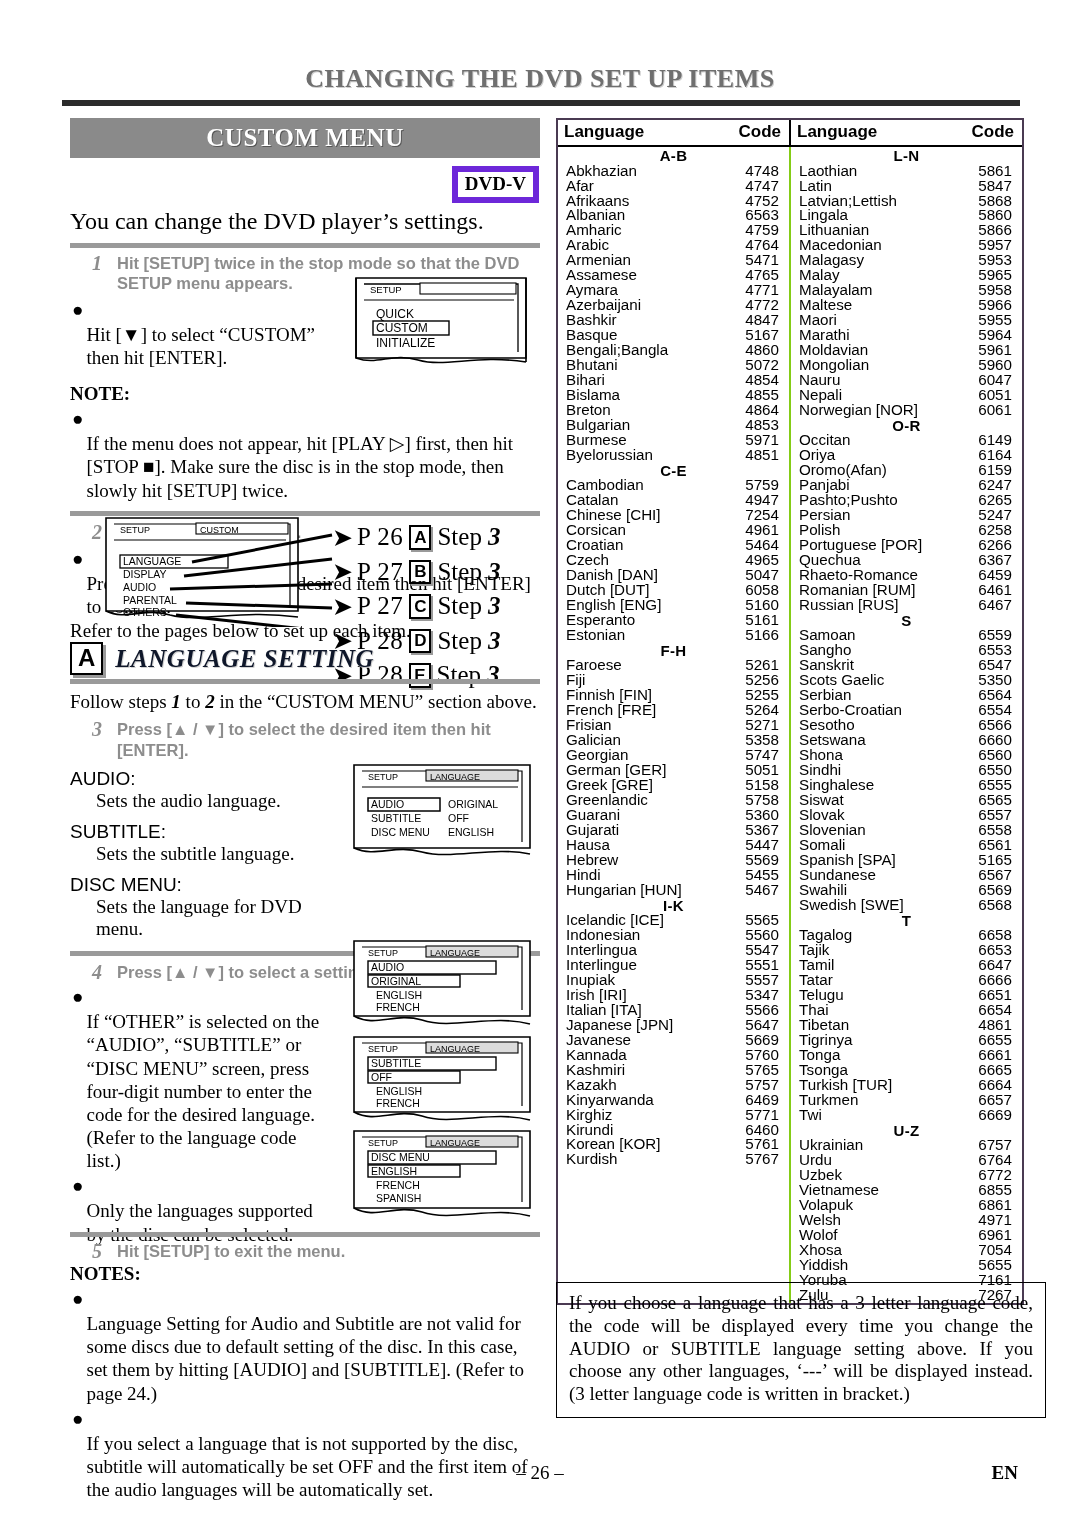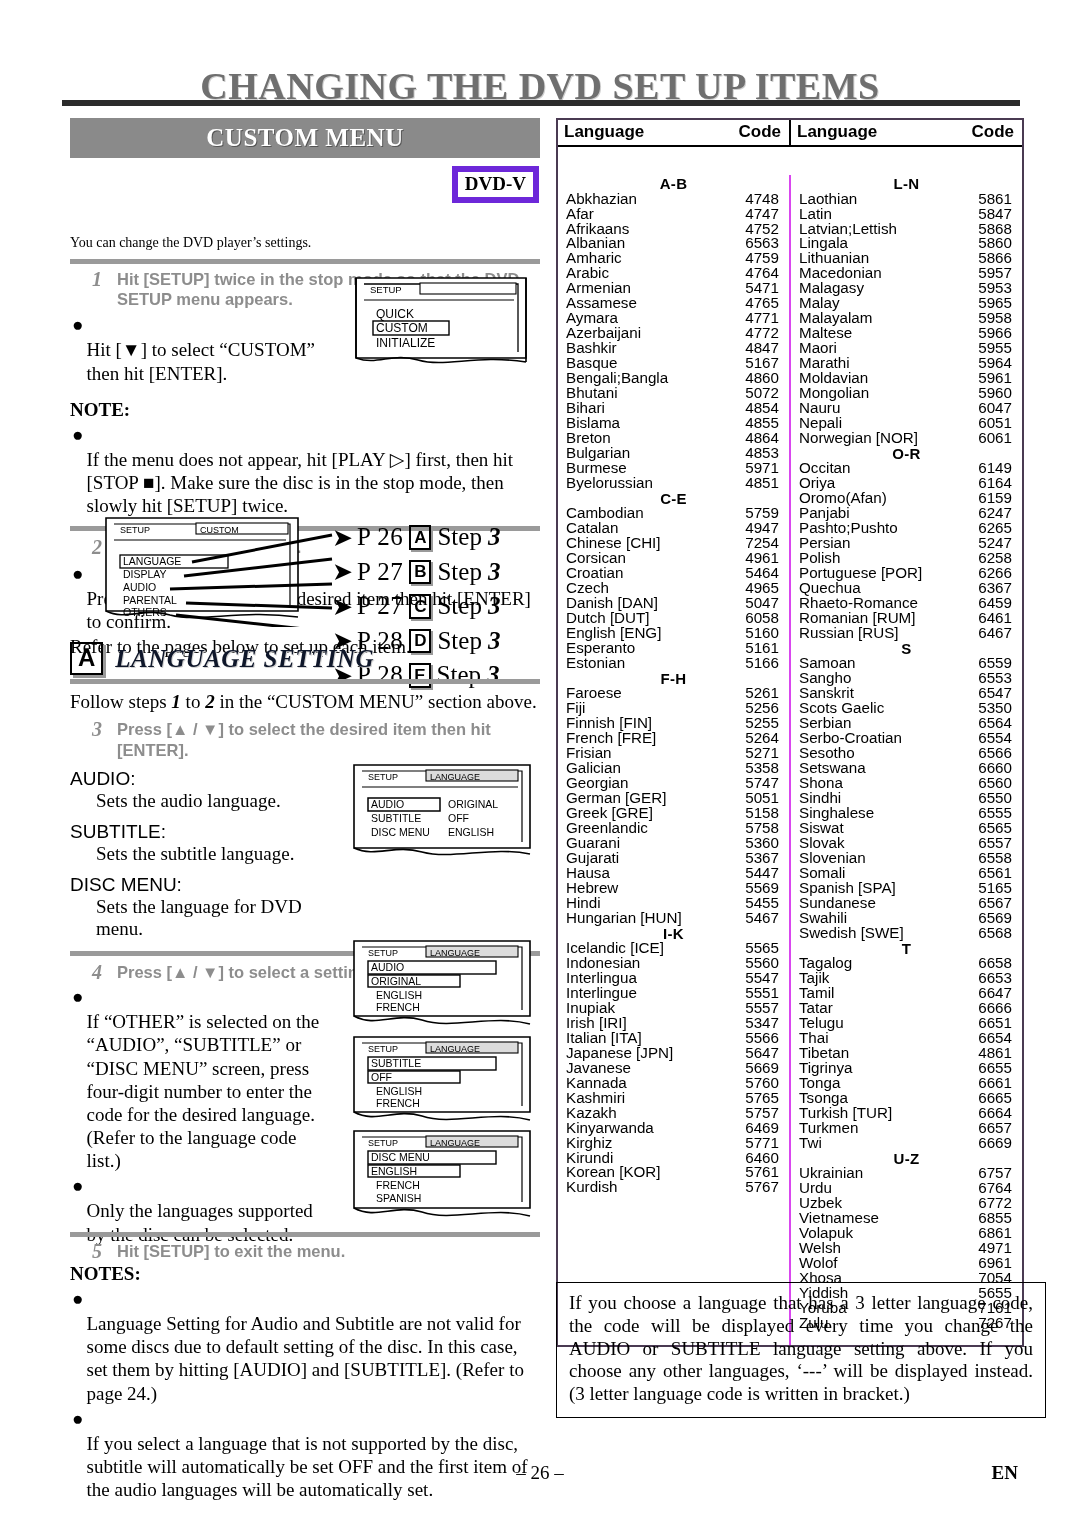--- a/index.html
+++ b/index.html
@@ -7,39 +7,39 @@
     width:1080px;height:1526px;background:#fff;
     font-family:"Liberation Serif",serif;color:#000;
     position:relative;overflow:hidden;
   }
   .page{position:absolute;left:0;top:0;width:1080px;height:1526px;}
 
   
   .title{
     position:absolute;left:60px;top:64px;width:960px;
     text-align:center;font-family:"Liberation Serif",serif;
-    font-weight:bold;font-size:38px;letter-spacing:.5px;
+    font-weight:bold;font-size:26px;letter-spacing:.5px;
     color:#6f6f6f;text-transform:uppercase;
     text-shadow:1px 1px 0 #cfcfcf;
   }
   .title-rule{position:absolute;left:62px;top:100px;width:958px;height:6px;background:#2b2b2b;}
 
   
   .left-col{position:absolute;left:70px;top:118px;width:470px;}
   .banner{
     height:40px;background:#8a8a8a;color:#fff;display:flex;
     align-items:center;justify-content:center;
     font-weight:bold;font-size:25px;letter-spacing:.5px;
     text-shadow:1px 1px 0 #555;
   }
   .dvdv{
     position:absolute;right:1px;top:48px;border:6px solid #6d28d9;
     padding:1px 7px 2px;font-weight:bold;font-size:19px;letter-spacing:0;
   }
-  .intro{margin-top:76px;font-size:14px;line-height:1.25;}
+  .intro{margin-top:48px;font-size:24px;line-height:1.25;}
 
   .hr-g{height:5px;background:#9a9a9a;margin:7px 0 5px;}
   .hr-g2{height:5px;background:#9a9a9a;margin:9px 0 6px;}
 
   .step{display:flex;gap:11px;color:#8d8d8d;font-family:"Liberation Sans",sans-serif;
         font-weight:bold;font-size:16.5px;line-height:1.24;margin-left:22px;}
   .step .num{font-family:"Liberation Serif",serif;font-style:italic;font-size:20px;font-weight:bold;
              line-height:1.05;min-width:14px;}
   .step .txt{max-width:420px;}
 
@@ -85,22 +85,22 @@
   
   .tbl{position:absolute;left:556px;top:118px;width:464px;border:2px solid #4a3a52;}
   .tbl .hdr{display:flex;border-bottom:2px solid #000;}
   .thead{
     flex:1;display:flex;justify-content:space-between;
     font-family:"Liberation Sans",sans-serif;font-weight:bold;font-size:17px;
     padding:2px 8px 3px 6px;
   }
   .thead.second{border-left:2px solid #000;}
   .tbody{display:flex;}
-  .tcol{flex:1;padding:1px 0 14px;margin-top:28px;}
-  .tcol.second{border-left:2px solid #d946ef;}
+  .tcol{flex:1;padding:1px 0 0;}
+  .tcol.second{border-left:2px solid #84cc16;}
   .trow{display:flex;justify-content:space-between;
         font-family:"Liberation Sans",sans-serif;font-size:15.2px;line-height:14.95px;
         padding:0 10px 0 8px;white-space:nowrap;}
   .tgrp{text-align:center;font-family:"Liberation Sans",sans-serif;font-weight:bold;
         font-size:15px;line-height:15.6px;letter-spacing:.3px;}
 
   .infobox{
     position:absolute;left:556px;top:1282px;width:464px;
     border:1.5px solid #000;padding:9px 12px 11px;
     font-size:19px;line-height:1.2;text-align:justify;

